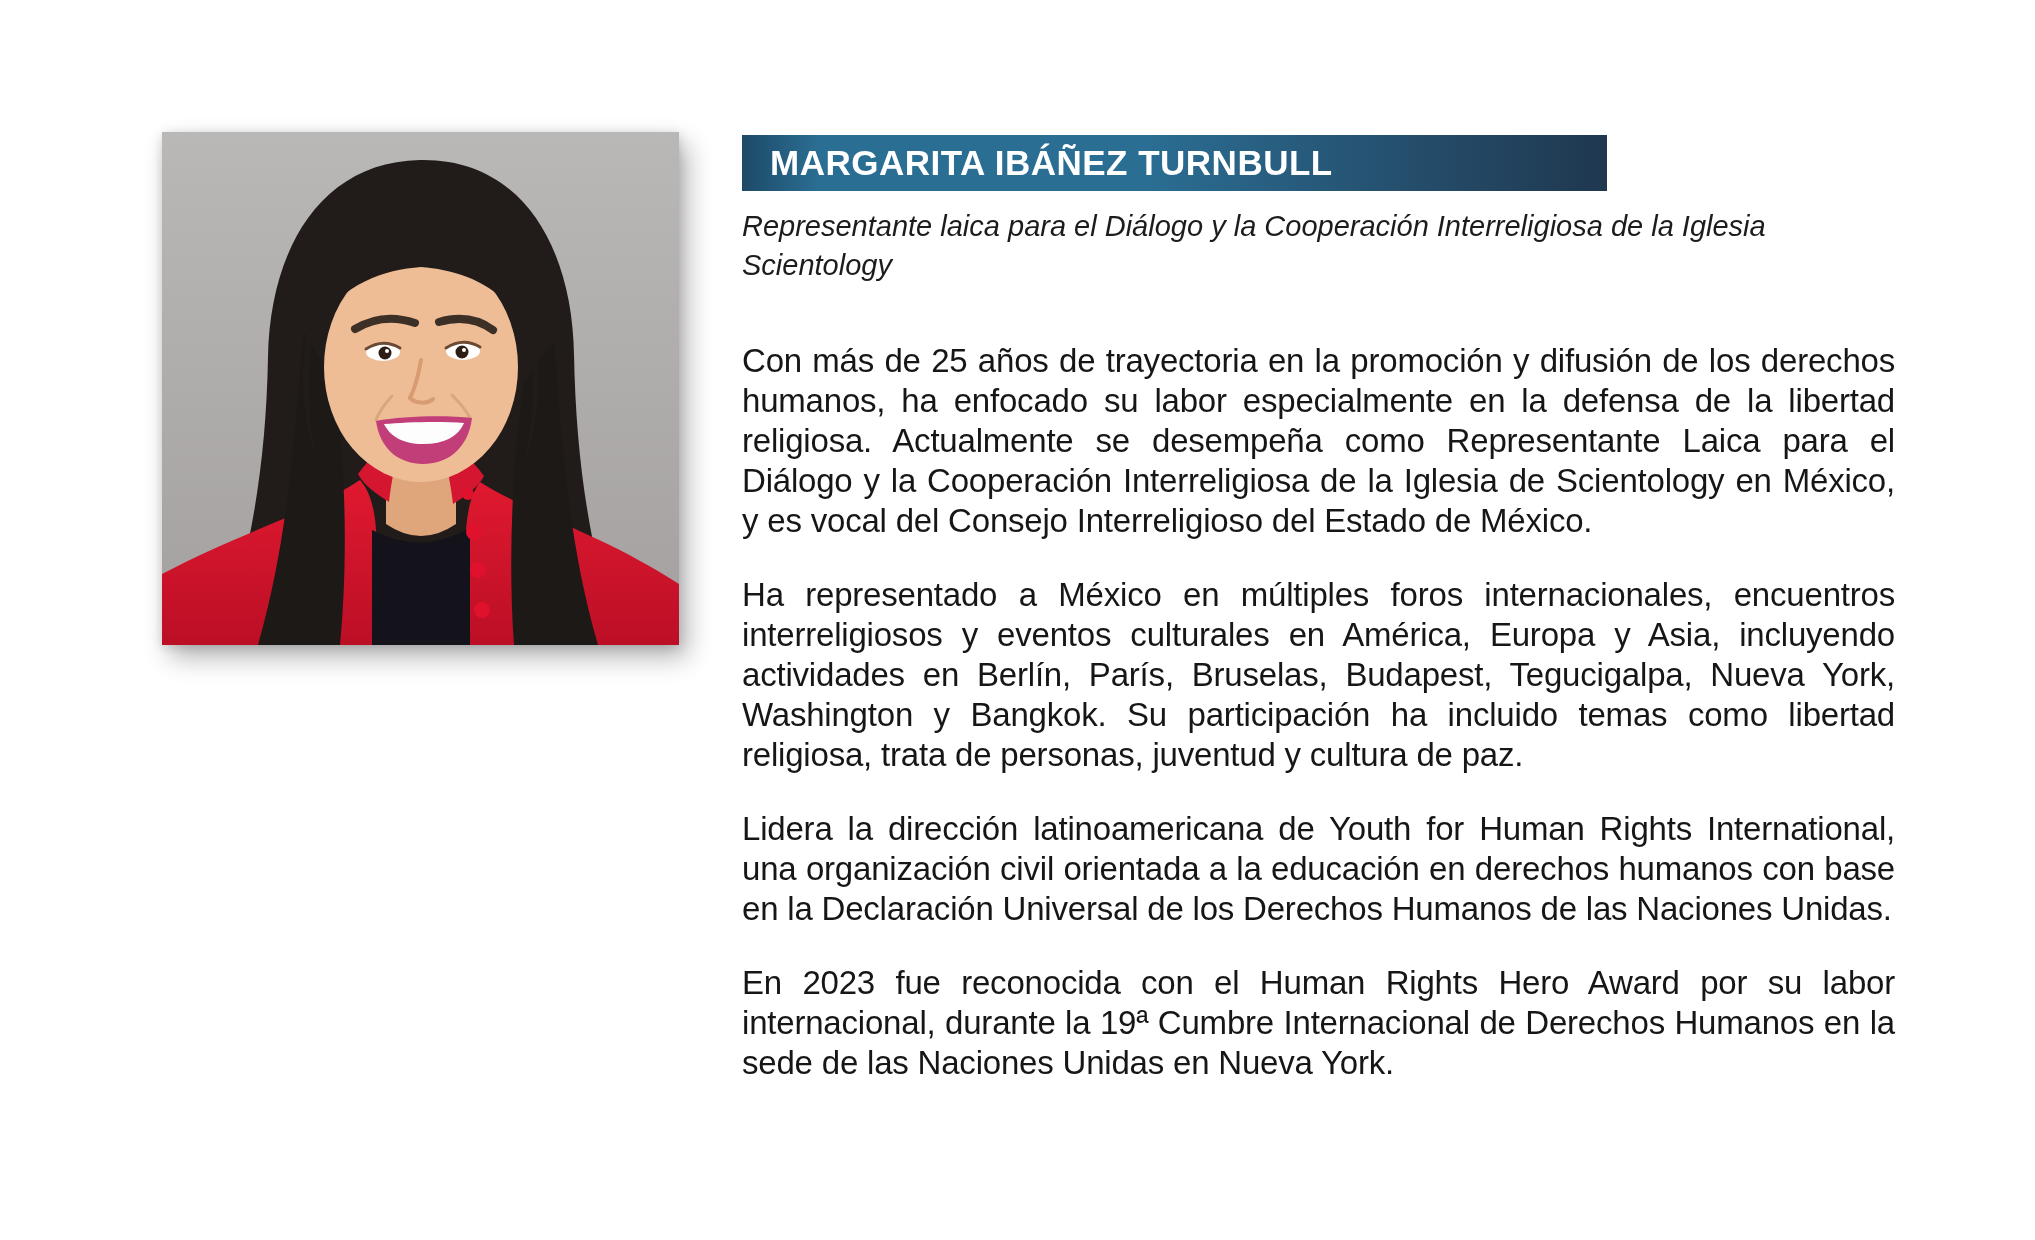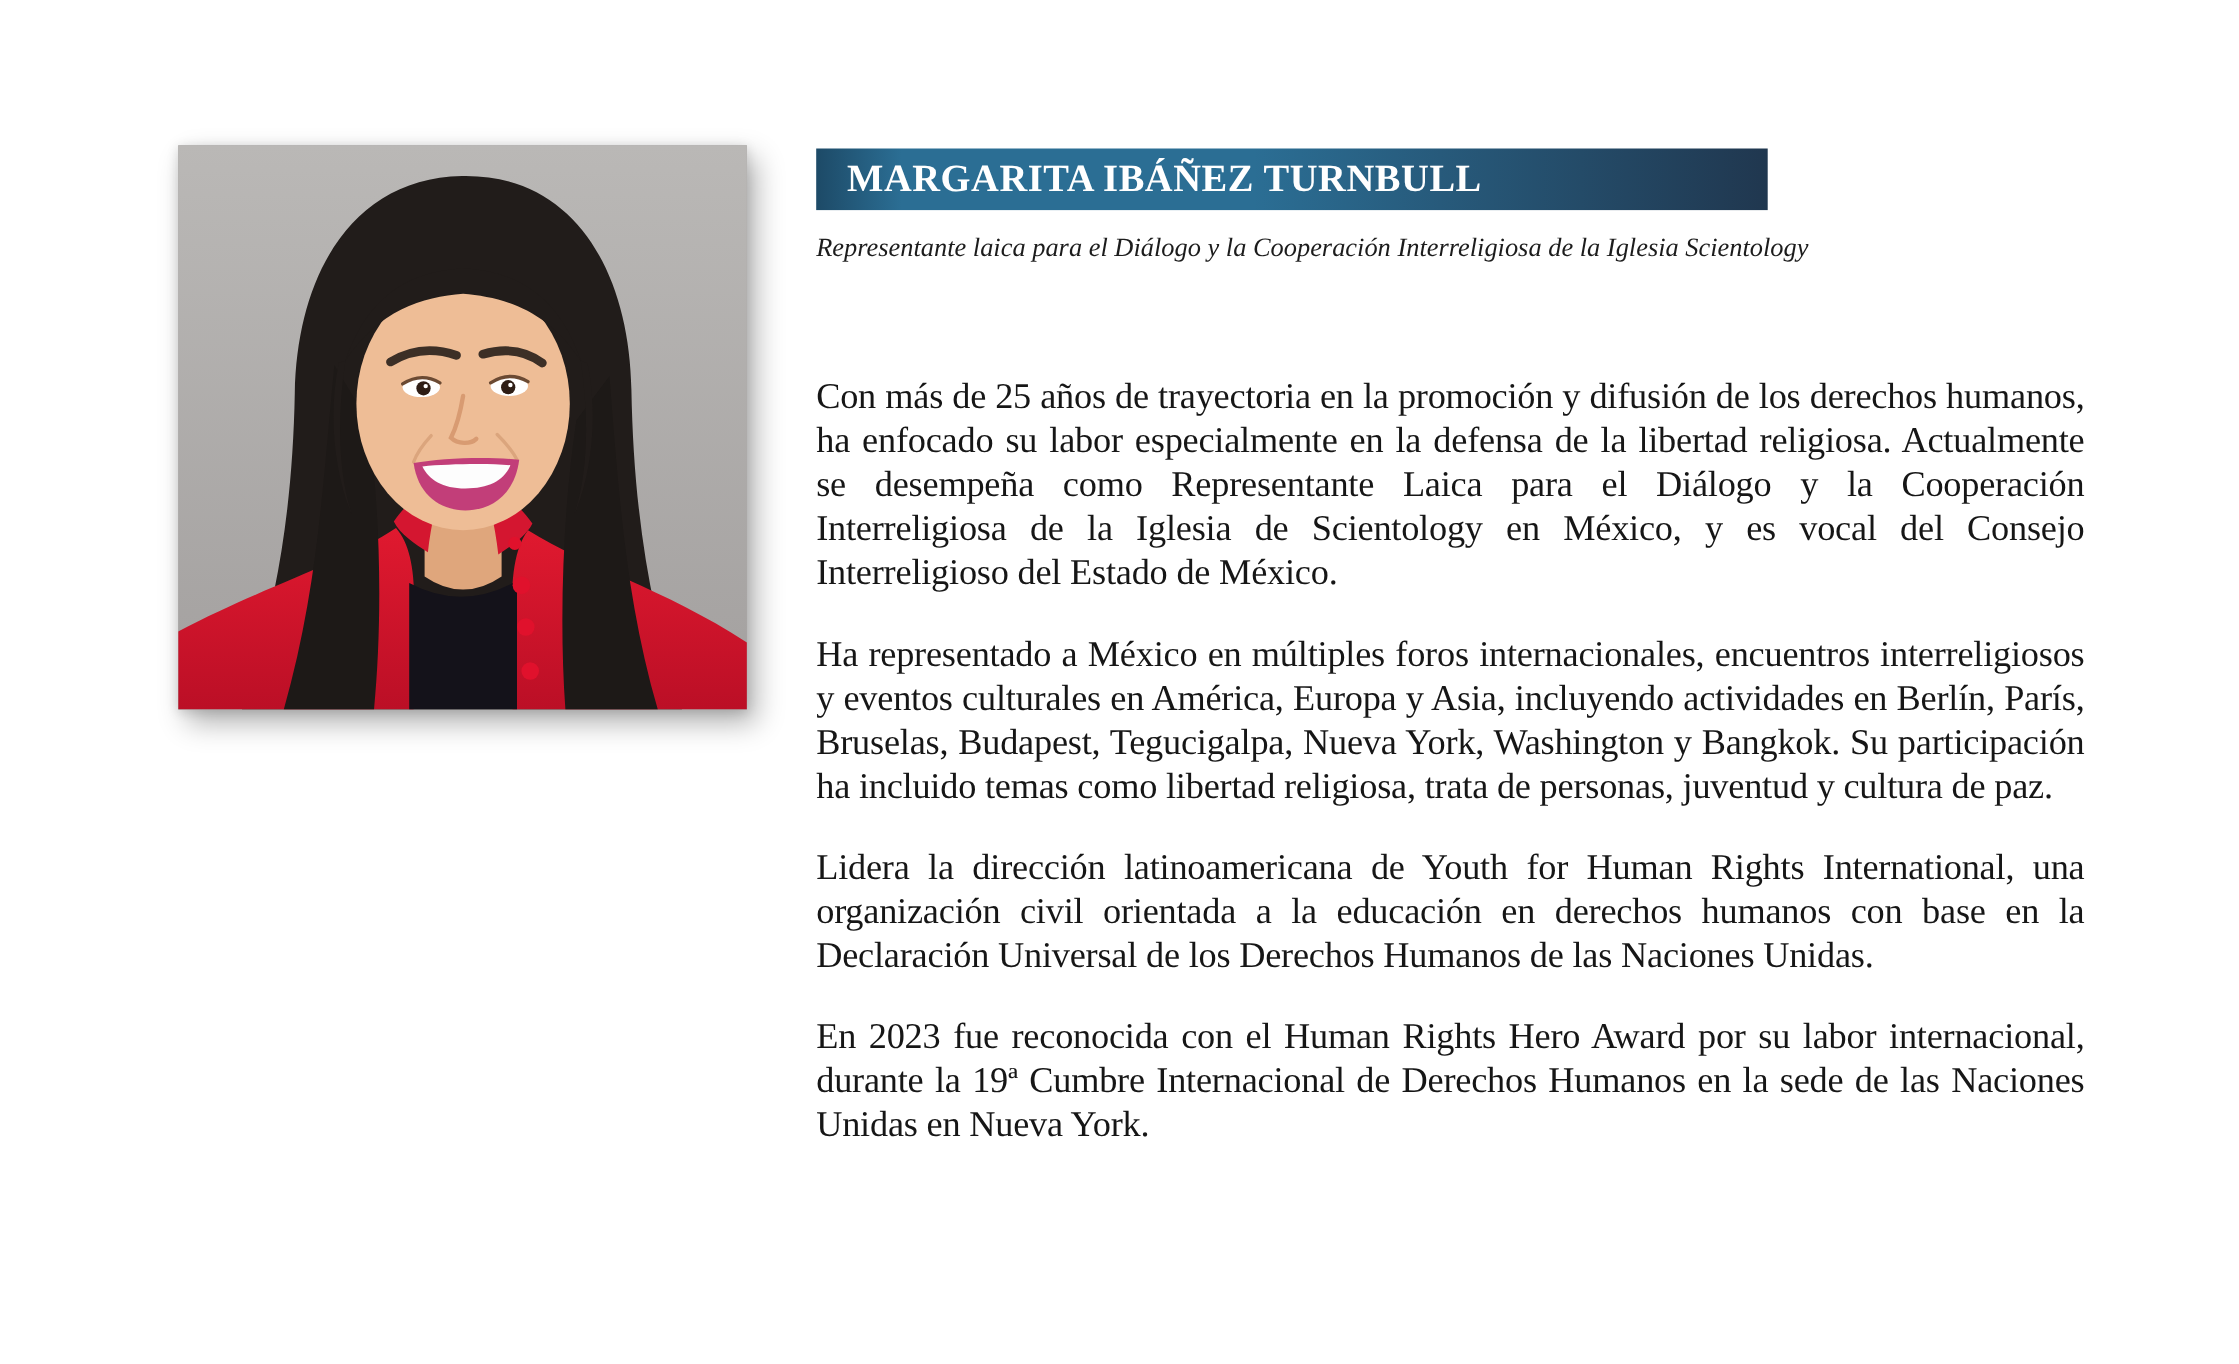--- a/index.html
+++ b/index.html
@@ -8,21 +8,21 @@
     --header-grad-right:#20374f;
     --text-color:#161616;
     --page-bg:#ffffff;
   }
   *{margin:0;padding:0;box-sizing:border-box;}
   html,body{background:var(--page-bg);}
   .page{
     position:relative;
     width:1963px;height:1240px;
     background:var(--page-bg);
-    font-family:Liberation Serif, serif;
+    font-family:Liberation Sans, sans-serif;
     overflow:hidden;
     padding-left:48px;
   }
   .photo{
     position:absolute;left:162px;top:132px;
     width:517px;height:513px;
     box-shadow:8px 12px 24px rgba(0,0,0,0.30), 0 2px 10px rgba(0,0,0,0.14);
     background:#aba8a7;
   }
   .photo svg{display:block;width:100%;height:100%;}
@@ -41,21 +41,21 @@
     color:#ffffff;
     font-size:35px;
     font-weight:bold;
     letter-spacing:0.5px;
     white-space:nowrap;
   }
   .subtitle{
     position:absolute;left:742px;top:207px;
     width:1155px;
     font-style:italic;
-    font-size:24px;
+    font-size:29px;
     line-height:39px;
     color:#1c1c1c;
   }
   .bio{
     position:absolute;left:742px;top:341px;
     width:1153px;
     font-size:33px;
     line-height:40px;
     letter-spacing:-0.2px;
     color:var(--text-color);

